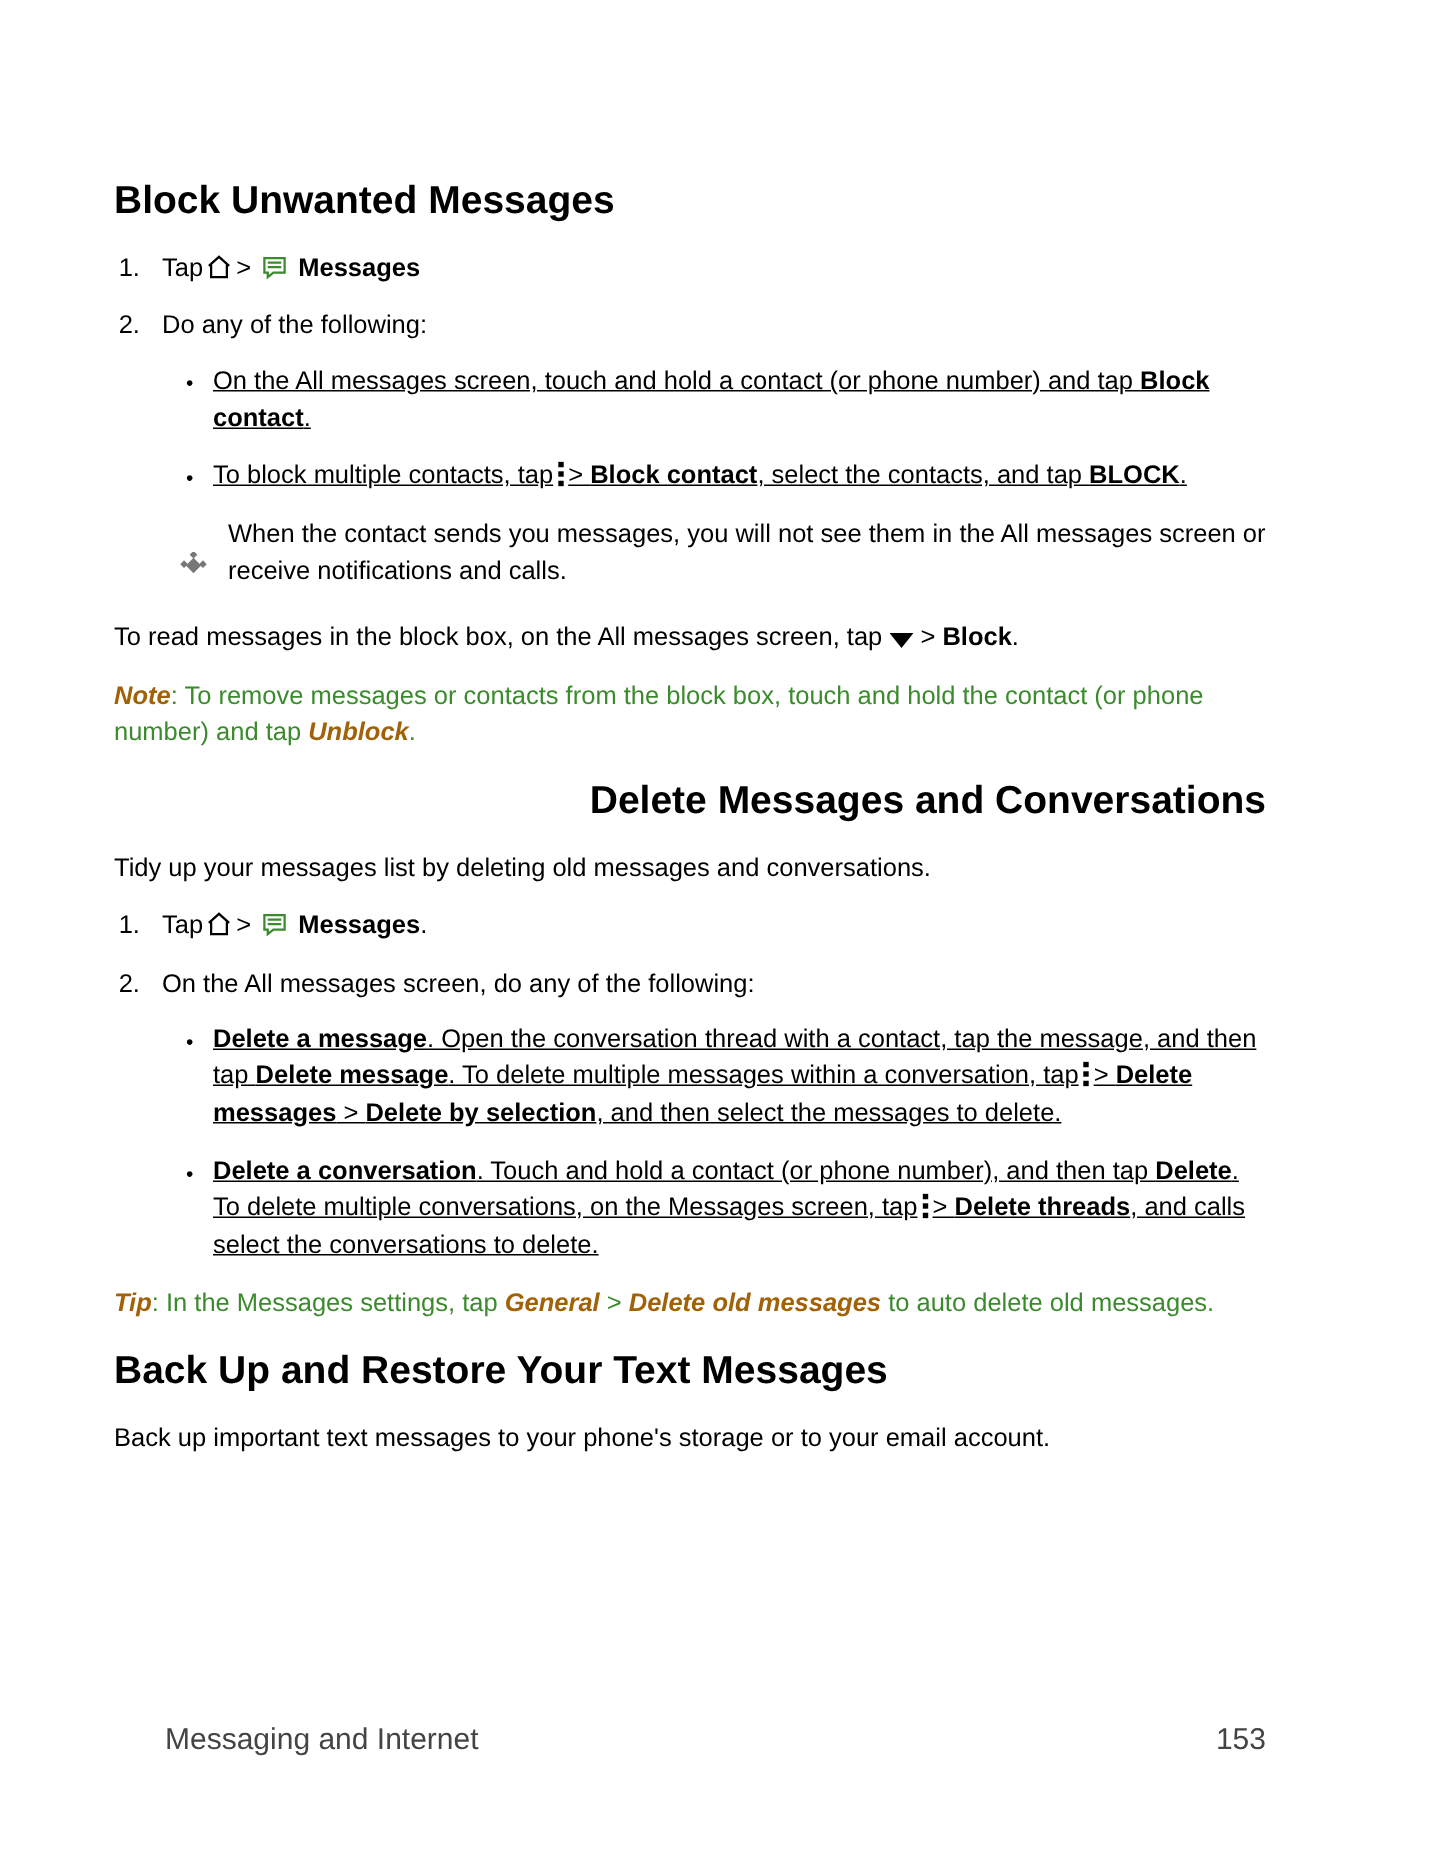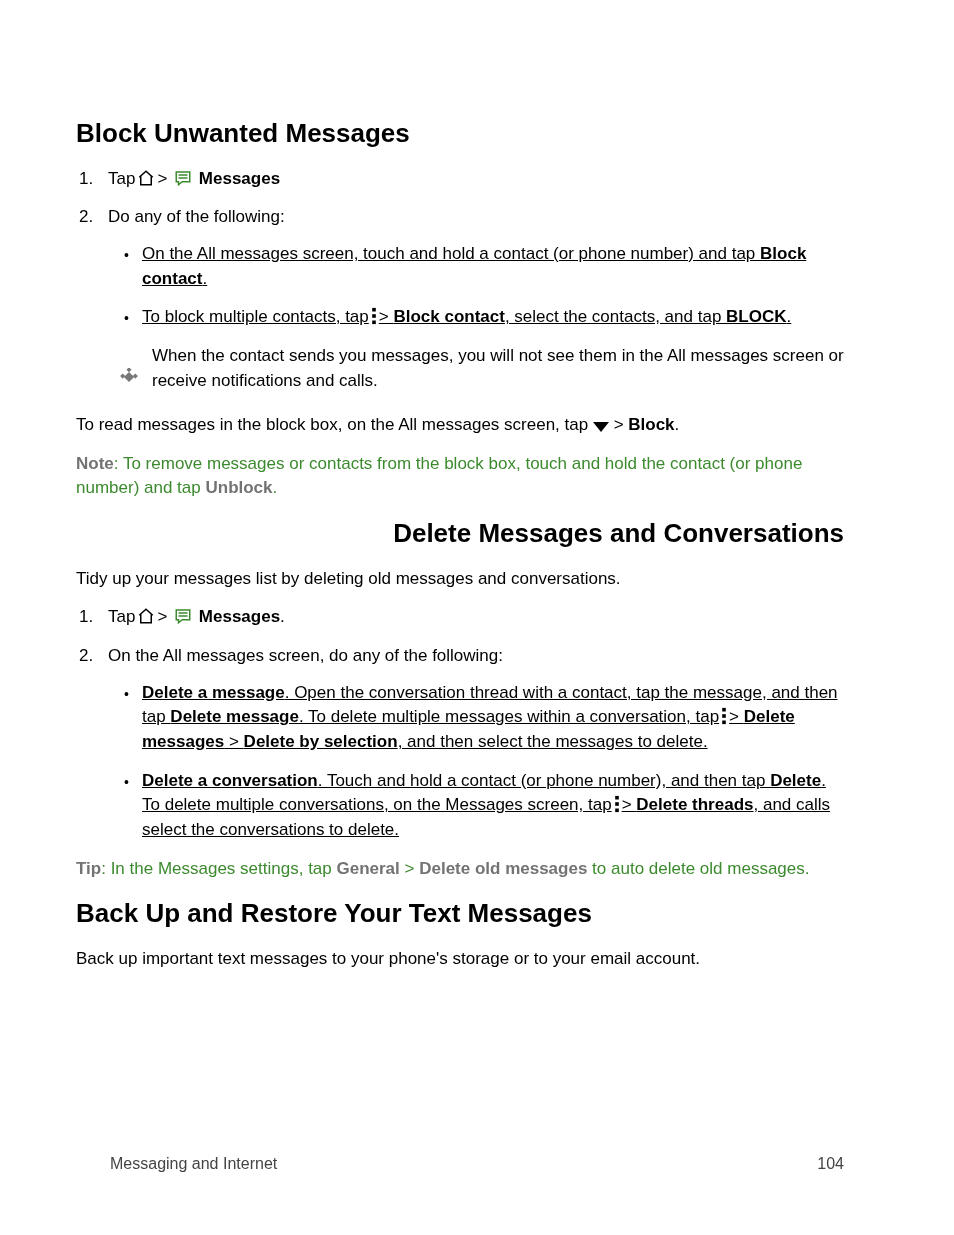--- a/index.html
+++ b/index.html
@@ -70,33 +70,34 @@
     margin-right: 14px;
     margin-top: 2px;
   }
   .tip-row .tip-text {
     flex: 1 1 auto;
   }
   .note {
     color: #3c8a2e;
   }
   .note strong {
-    color: #737373;
+    color: #a16207;
+    font-style: italic;
   }
   strong, .bold {
     font-weight: bold;
   }
   .footer {
     position: absolute;
     left: 110px;
     right: 110px;
     bottom: 60px;
     display: flex;
     justify-content: space-between;
-    font-size: 16px;
+    font-size: 20px;
     color: #444;
   }
   
   .icon {
     display: inline-block;
     vertical-align: -3px;
   }
   .icon svg { display: block; }
   .spacer-top-s1 { margin-top: 28px; text-align: right; }
   .spacer-top-s2 { margin-top: 30px; }
@@ -210,16 +211,16 @@
   <p class="note">
     <strong>Tip</strong><span>: In the Messages settings, tap </span><strong>General</strong> &gt; <strong>Delete old messages</strong><span> to auto delete old messages.</span>
   </p>
 
   <h2 class="section spacer-top-s2">Back Up and Restore Your Text Messages</h2>
 
   <p>Back up important text messages to your phone's storage or to your email account.</p>
 
   <div class="footer">
     <span>Messaging and Internet</span>
-    <span>104</span>
+    <span>153</span>
   </div>
 
 </div>
 
 </body></html>

